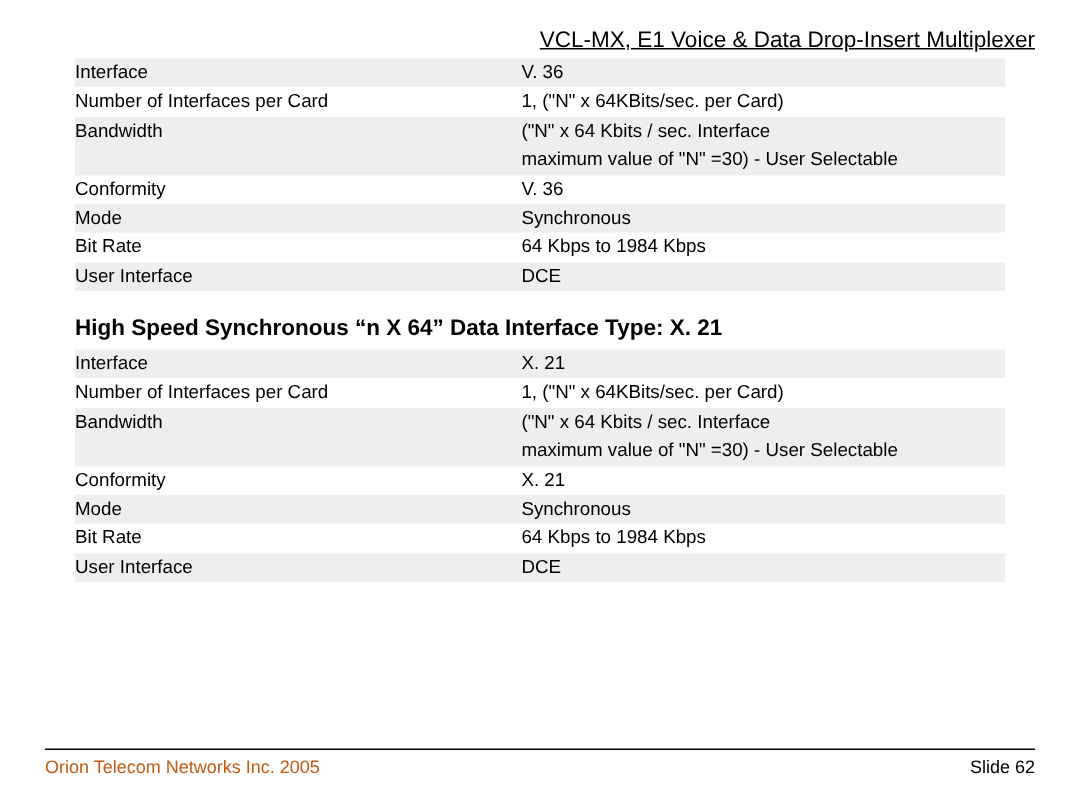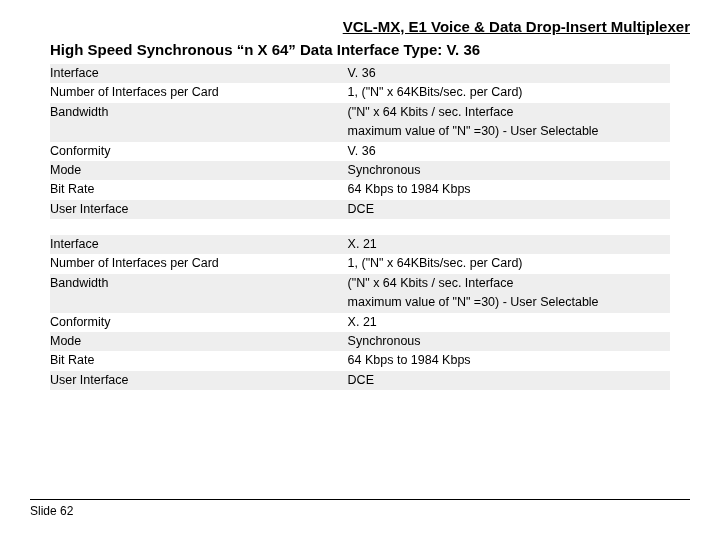--- a/index.html
+++ b/index.html
@@ -7,21 +7,21 @@
   body {
     font-family: Arial, Helvetica, sans-serif;
     background: #fff;
     color: #000;
     position: relative;
     padding: 18px 30px 0 30px;
   }
   .doc-title {
     text-align: right;
     font-size: 15px;
-    font-weight: bold;
+    font-weight: normal;
     text-decoration: underline;
     margin-bottom: 4px;
   }
   .content {
     padding: 0 20px;
   }
   .section-title {
     font-size: 15px;
     font-weight: bold;
     color: #000;
@@ -61,21 +61,20 @@
     color: #c55a11;
   }
 </style>
 </head>
 <body>
 
 <div class="doc-title">VCL-MX, E1 Voice &amp; Data Drop-Insert Multiplexer</div>
 
 <div class="content">
 
-  <div class="section-title">High Speed Synchronous  “n X 64” Data Interface Type: V. 36</div>
   <table class="spec-table">
     <tbody>
         <tr class="shade">
       <td class="label">Interface</td>
       <td class="value">V. 36</td>
     </tr>
     <tr>
       <td class="label">Number of Interfaces per Card</td>
       <td class="value">1, ("N" x 64KBits/sec. per Card)</td>
     </tr>
@@ -95,20 +94,21 @@
       <td class="label">Bit Rate</td>
       <td class="value">64 Kbps to 1984 Kbps</td>
     </tr>
     <tr class="shade">
       <td class="label">User Interface</td>
       <td class="value">DCE</td>
     </tr>
   </tbody>
     </table>
 
+  <div class="section-title">High Speed Synchronous  “n X 64” Data Interface Type: X. 21</div>
   <table class="spec-table">
     <tbody>
         <tr class="shade">
       <td class="label">Interface</td>
       <td class="value">X. 21</td>
     </tr>
     <tr>
       <td class="label">Number of Interfaces per Card</td>
       <td class="value">1, ("N" x 64KBits/sec. per Card)</td>
     </tr>
@@ -133,15 +133,16 @@
       <td class="value">DCE</td>
     </tr>
   </tbody>
     </table>
 
 </div>
 
 <div class="footer">
   <div class="rule"></div>
   <div class="row">
+    <span class="company">Orion Telecom Networks Inc. 2005</span>
     <span>Slide 62</span>
   </div>
 </div>
 
 </body></html>

